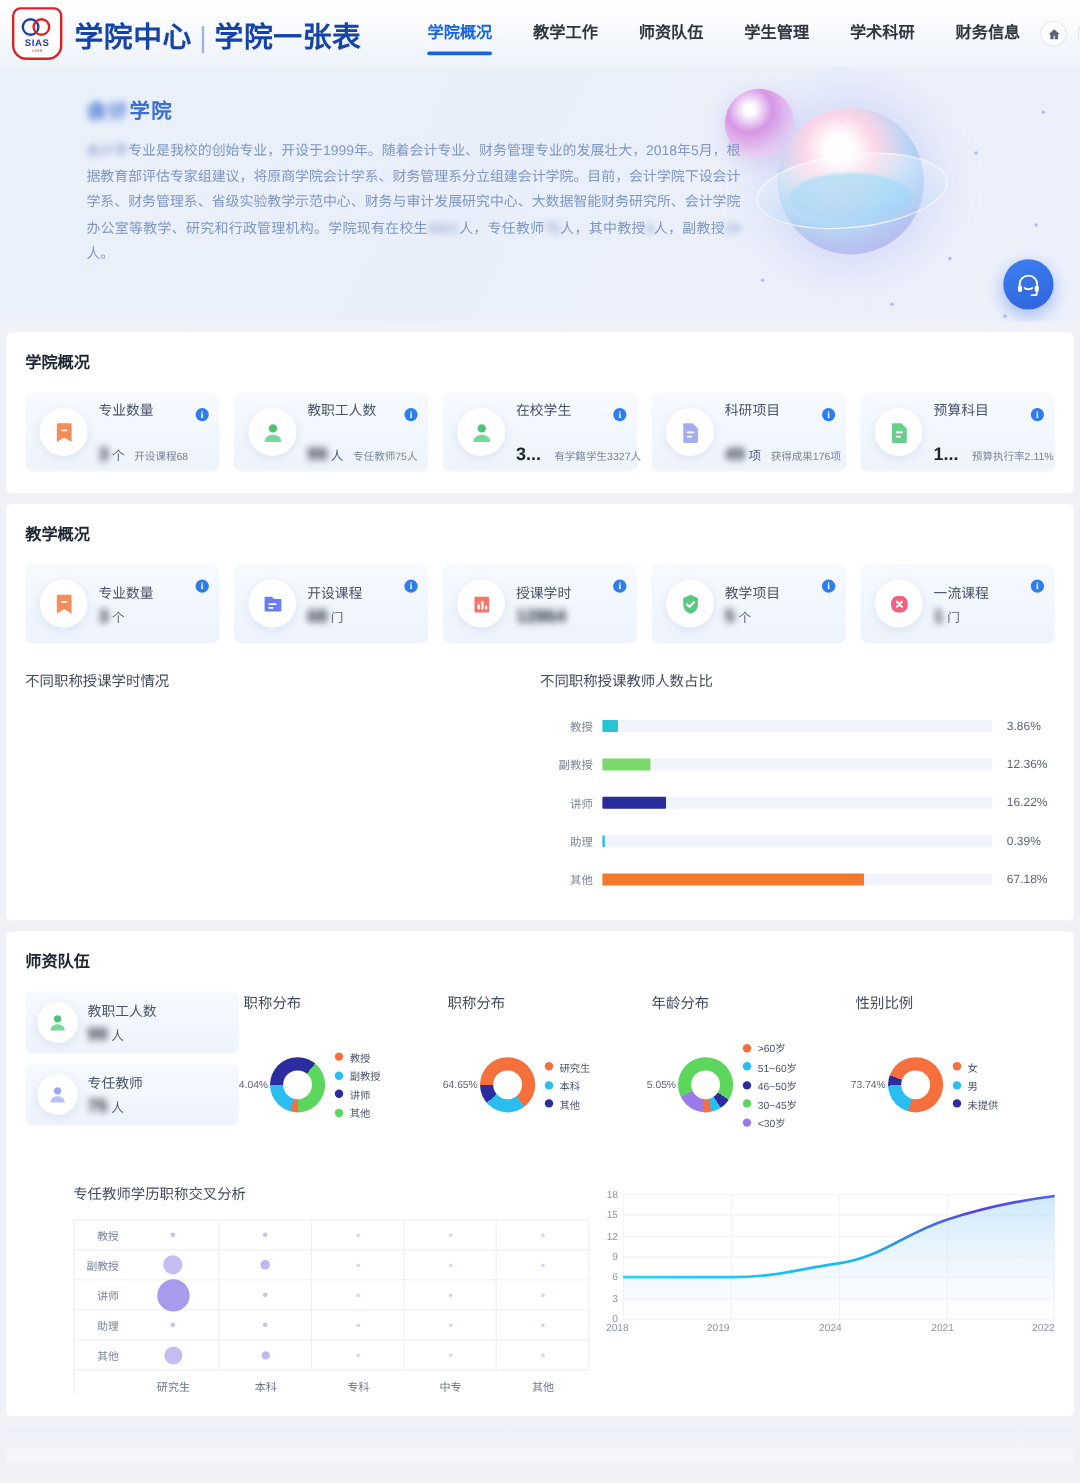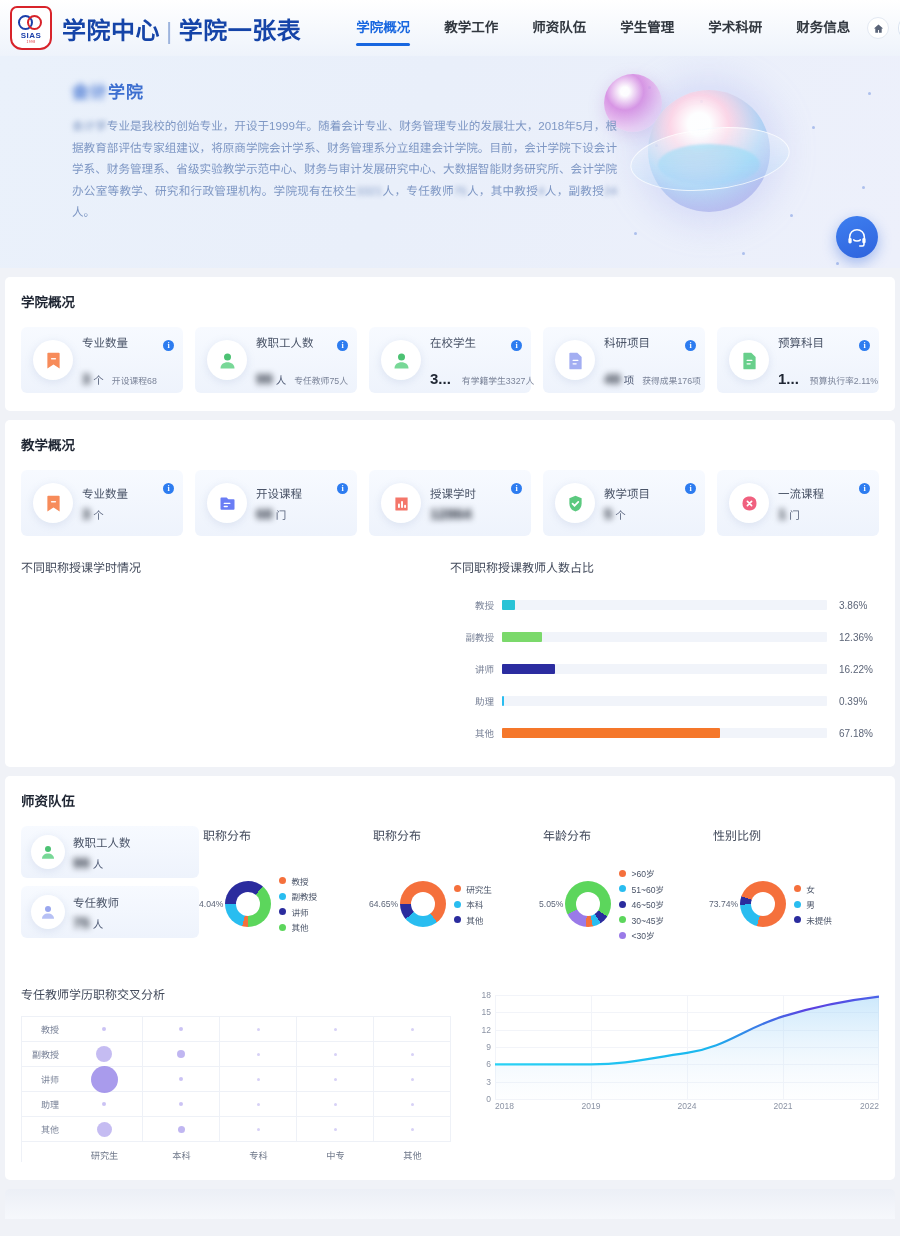--- a/index.html
+++ b/index.html
@@ -197,21 +197,21 @@
     content:""; position:absolute; inset: 11px; border-radius:50%; background:#fff;
   }
   .donut-lead {
     font-size: 8.6px; color:#5c6578; white-space:nowrap; margin-right: 2px;
   }
   .legend { display:flex; flex-direction:column; gap: 3.5px; margin-left: 8px; }
   .legend-item { display:flex; align-items:center; gap: 5px; font-size: 8.6px; color:#4a5468; white-space:nowrap; }
   .legend-dot { width: 7px; height:7px; border-radius:50%; flex:0 0 7px; }
 
   
-  .bottom2 { display:flex; margin-top: 26px; gap: 22px; }
+  .bottom2 { display:flex; margin-top: 26px; gap: 6px; margin-left: 40px; }
   .bubble-wrap { flex: 0 0 430px; }
   .line-wrap { flex:1; }
   .bubble-grid {
     display:grid; grid-template-columns: 44px repeat(5, 1fr);
     border-top:1px solid #eef1f7; border-left:1px solid #eef1f7;
     margin-top: 8px;
   }
   .bg-rowlabel {
     font-size: 9px; color:#7b8499; display:flex; align-items:center; justify-content:flex-end;
     padding-right:7px; height: 25px; border-bottom:1px solid #eef1f7; border-left:none;
@@ -225,21 +225,21 @@
     font-size: 9.2px; color:#6e7789; text-align:center; padding-top: 6px;
   }
   .bg-corner { }
 
   .line-chart { position:relative; height: 120px; margin-top: 10px; }
   .yaxis { position:absolute; left:0; top:0; bottom: 16px; width: 20px; }
   .ytick { position:absolute; right: 2px; font-size: 8.5px; color:#8b93a4; transform: translateY(-50%); }
   .plot { position:absolute; left: 22px; right: 0; top:0; bottom: 16px; }
   .gridline { position:absolute; left:0; right:0; height:1px; background:#f2f4f9; }
   .vline { position:absolute; top:0; bottom:0; width:1px; background:#f2f4f9; }
-  .xlabels { position:absolute; left: 22px; right:0; bottom:0; height: 14px; }
+  .xlabels { position:absolute; left: 8px; right:0; bottom:0; height: 14px; }
   .xtick { position:absolute; font-size: 8.5px; color:#8b93a4; transform: translateX(-50%); }
   .xtick.first { transform:none; left:0 !important; }
   .xtick.last { transform: translateX(-100%); }
 
   .footer-strip { height: 30px; background: linear-gradient(180deg,#eceff6,#f6f8fc); margin: 9px 5px 0; border-radius:5px 5px 0 0; }
 </style>
 </head>
 <body>
 
 <div class="page">

